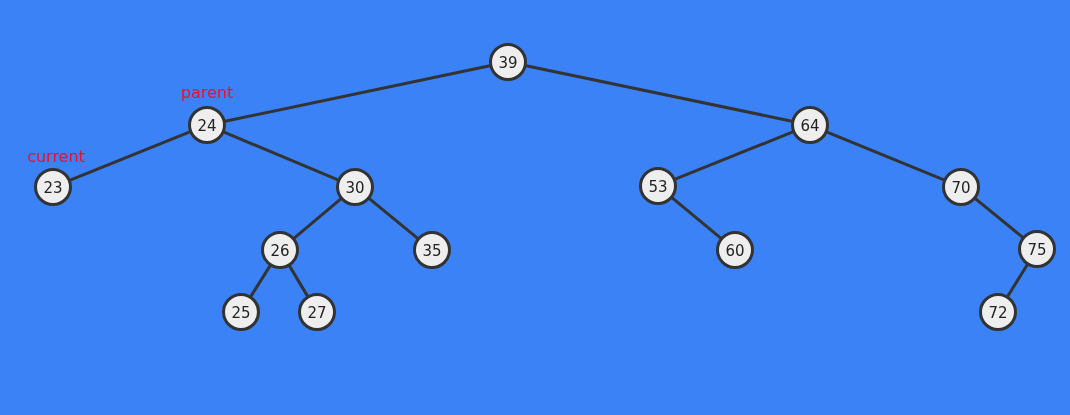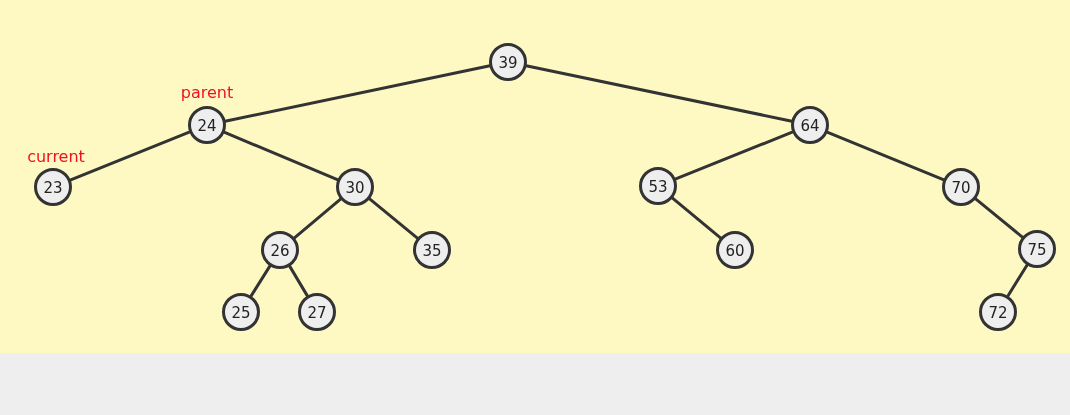--- a/index.html
+++ b/index.html
@@ -10,22 +10,22 @@
   body {
     width: 1070px;
     height: 415px;
     background: #eeeeee;
     font-family: "DejaVu Sans", "Liberation Sans", sans-serif;
     overflow: hidden;
   }
   #diagram-root {
     position: relative;
     width: 1070px;
-    height: 353px;
-    background: #fef9c3;
+    height: 415px;
+    background: #3b82f6;
   }
   #tree-svg {
     position: absolute;
     left: 0;
     top: 0;
     width: 1070px;
     height: 415px;
     display: block;
   }
   .edge-line {

